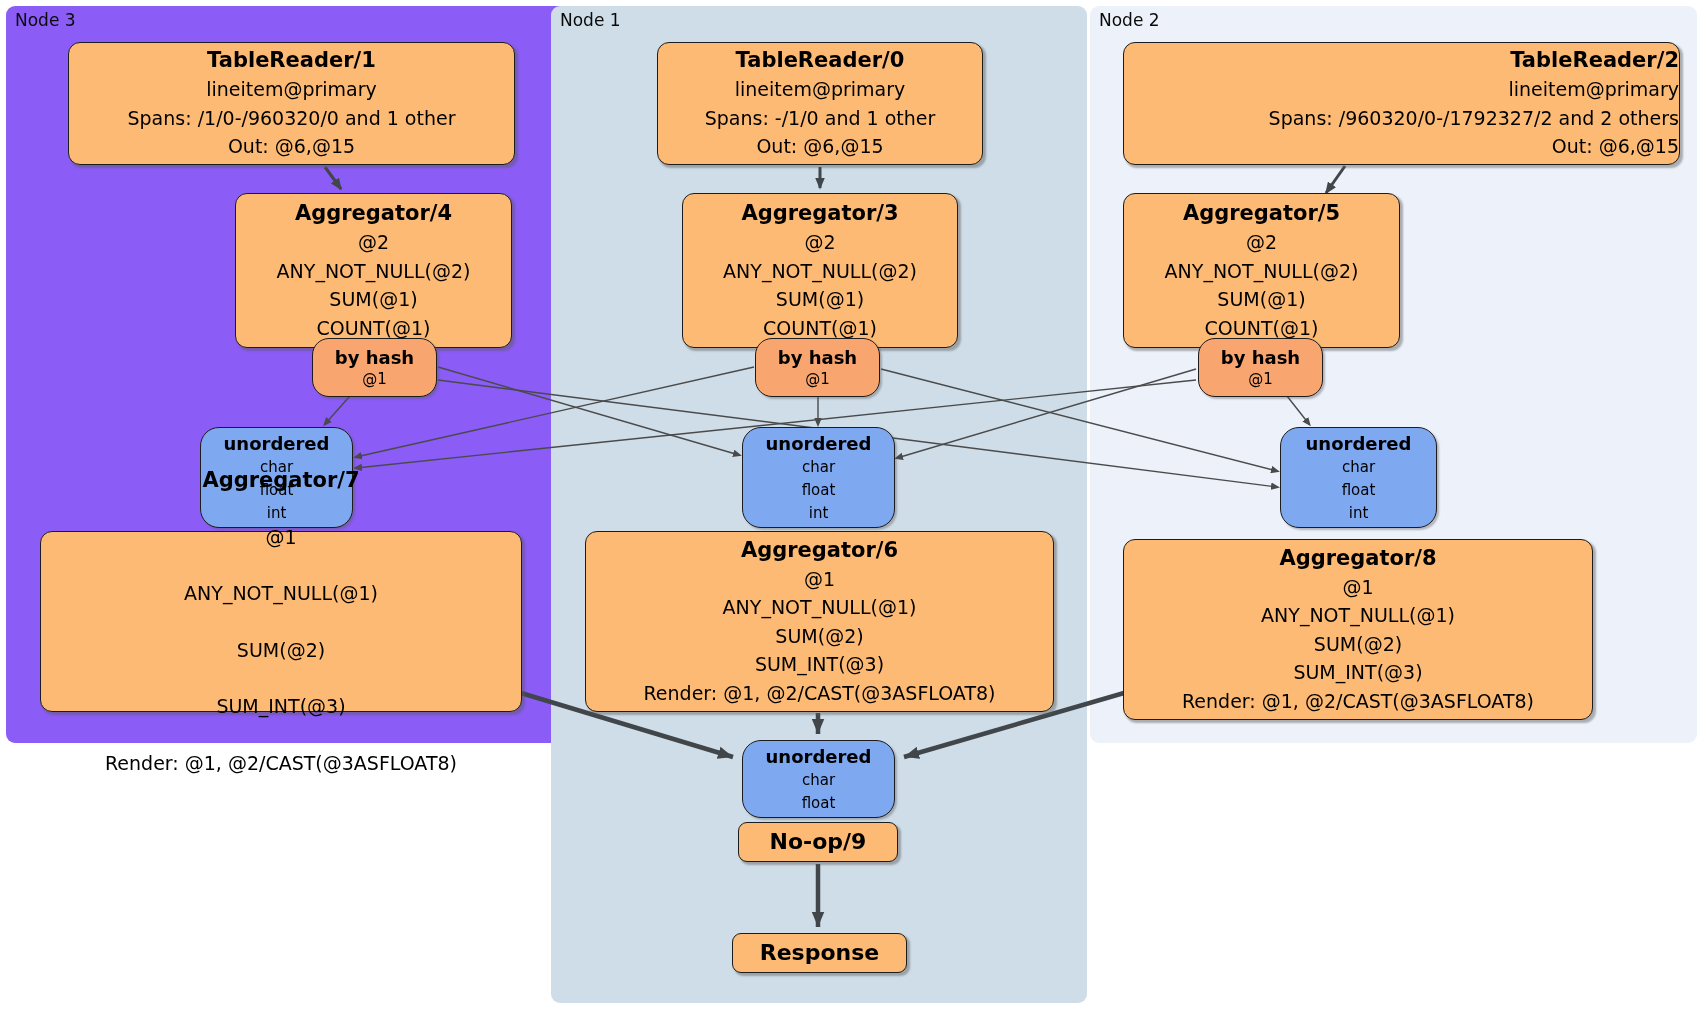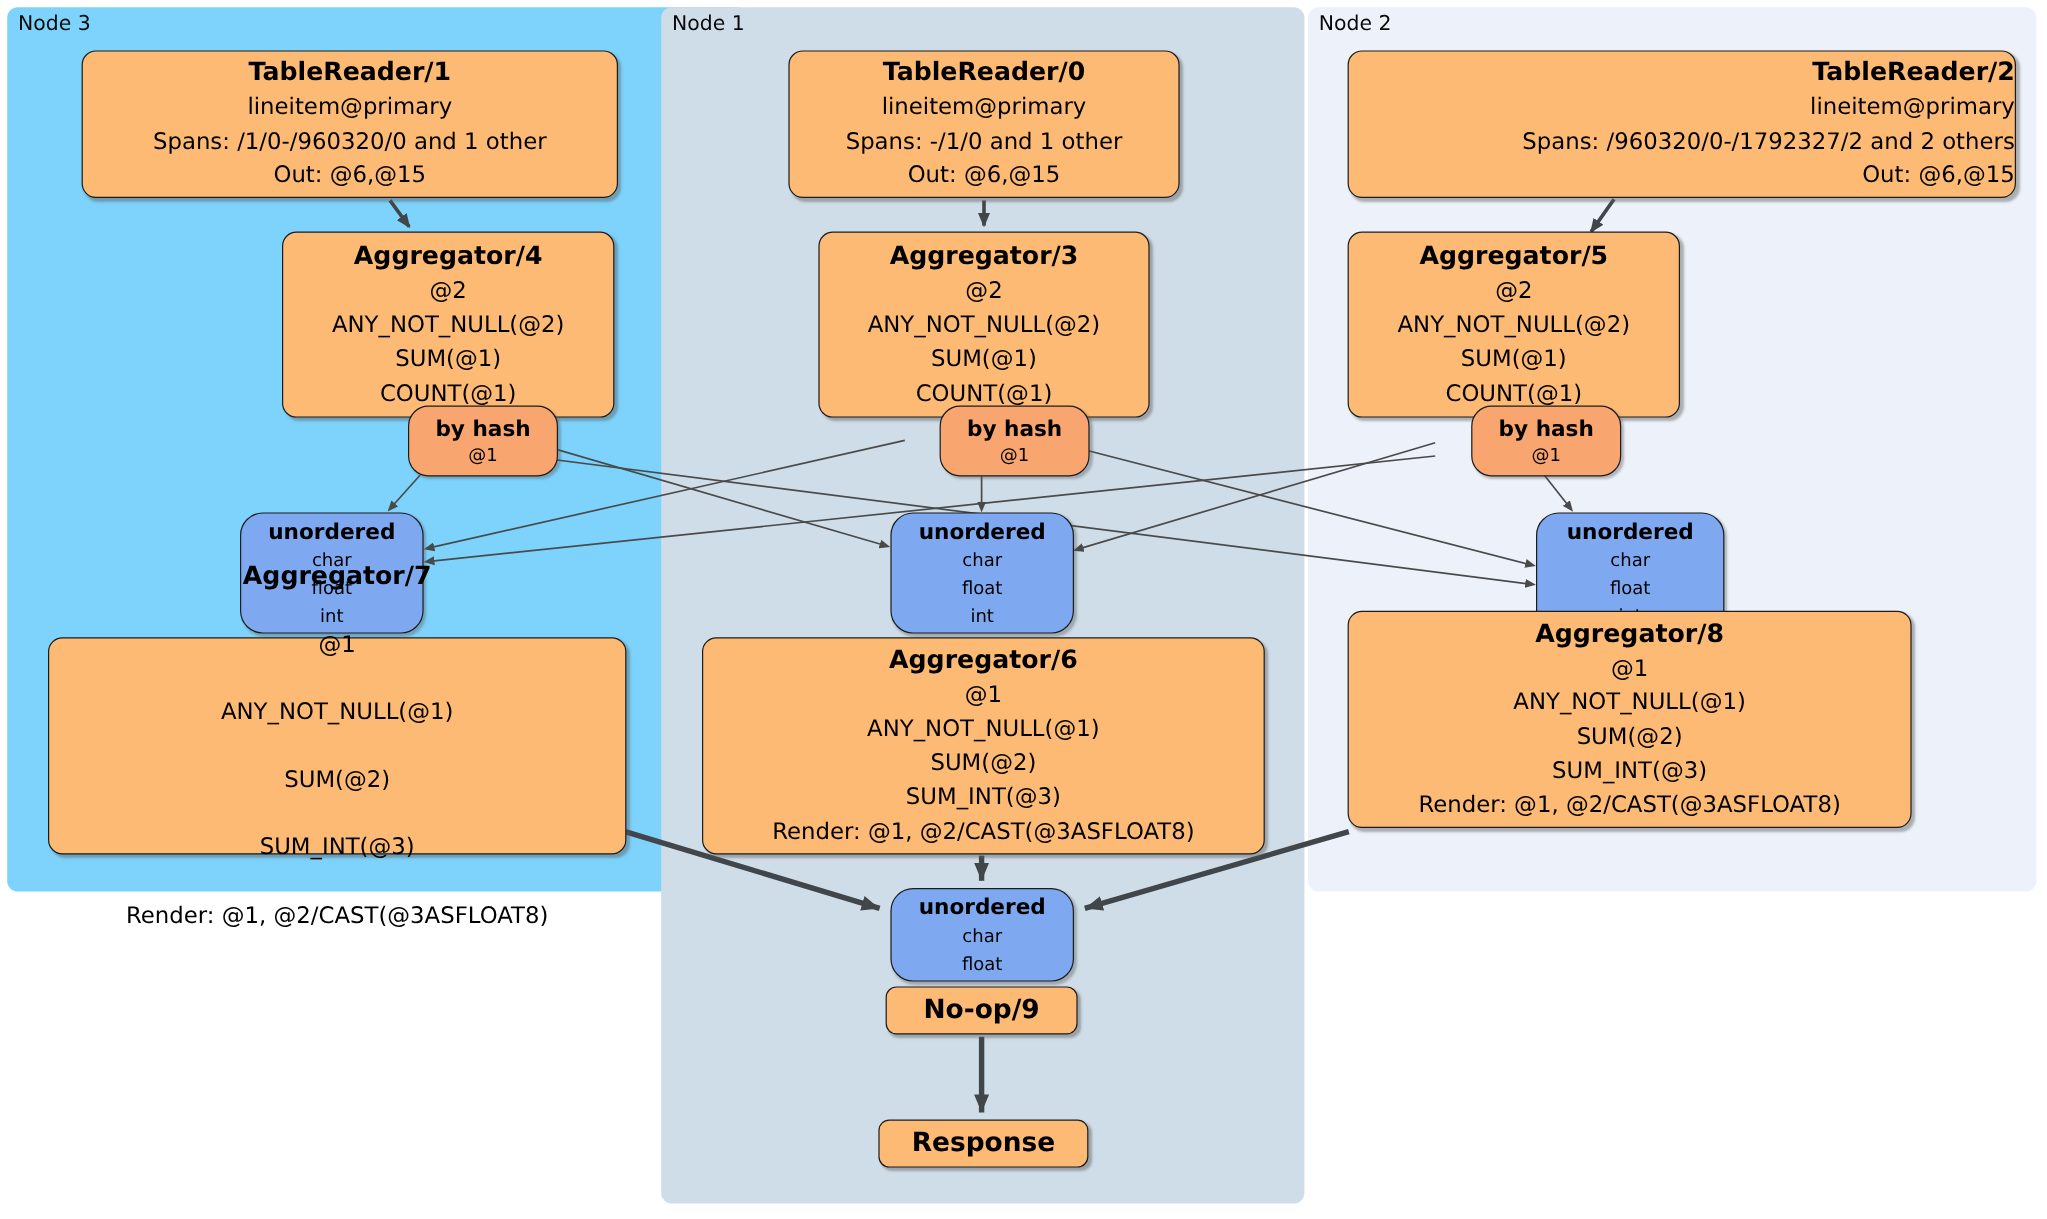--- a/index.html
+++ b/index.html
@@ -16,41 +16,41 @@
     background:#fdba74;border:1.6px solid #1c1c1c;border-radius:12px;
     box-shadow:2.5px 2.5px 2px rgba(90,90,90,0.45);
     text-align:center;white-space:nowrap;box-sizing:border-box;
   }
   .box .title{font-weight:bold;font-size:21px;line-height:29px;}
   .box .ln{font-size:19px;line-height:28.5px;}
   .router{
     position:absolute;display:flex;flex-direction:column;align-items:center;justify-content:center;
     background:#f8a56f;border:1.6px solid #1c1c1c;border-radius:17px;
     box-shadow:2px 2px 2px rgba(90,90,90,0.4);
-    text-align:center;white-space:nowrap;box-sizing:border-box;margin-left:28px;
+    text-align:center;white-space:nowrap;box-sizing:border-box;
   }
   .router .title{font-weight:bold;font-size:18px;line-height:24px;}
   .router .key{font-size:15px;line-height:19px;}
   .sync{
     position:absolute;display:flex;flex-direction:column;align-items:center;justify-content:center;
     background:#7ea8f0;border:1.6px solid #1c1c1c;border-radius:19px;
     box-shadow:2px 2px 2px rgba(90,90,90,0.4);
     text-align:center;white-space:nowrap;box-sizing:border-box;
   }
   .sync .title{font-weight:bold;font-size:18px;line-height:25px;}
   .sync .ln{font-size:15px;line-height:23px;}
   .small-box .title{font-size:22px;line-height:26px;}
   .small-box{border-radius:9px;}
 </style>
 </head>
 <body>
 
 <div class="canvas">
 
-  <div class="region" style="left:6px;top:6px;width:616px;height:737px;background:#7dd3fc;">
+  <div class="region" style="left:6px;top:6px;width:616px;height:737px;background:#8b5cf6;">
     <span class="region-label">Node 3</span>
   </div>
   <div class="region" style="left:551px;top:6px;width:536px;height:997px;background:#cfdde8;">
     <span class="region-label">Node 1</span>
   </div>
   <div class="region" style="left:1090px;top:6px;width:607px;height:737px;background:#ecf1fa;">
     <span class="region-label">Node 2</span>
   </div>
 
   <svg class="edges" viewBox="0 0 1706 1016">
@@ -178,21 +178,21 @@
   <div class="router" style="left:1198px;top:338px;width:125px;height:59px;">
     <div class="title">by hash</div>
     <div class="key">@1</div>
   </div>
   <div class="sync" style="left:1280px;top:427px;width:157px;height:101px;">
     <div class="title">unordered</div>
     <div class="ln">char</div>
     <div class="ln">float</div>
     <div class="ln">int</div>
   </div>
-  <div class="box" style="left:1123px;top:509px;width:470px;height:181px;">
+  <div class="box" style="left:1123px;top:539px;width:470px;height:181px;">
     <div class="title">Aggregator/8</div>
     <div class="ln">@1</div>
     <div class="ln">ANY_NOT_NULL(@1)</div>
     <div class="ln">SUM(@2)</div>
     <div class="ln">SUM_INT(@3)</div>
     <div class="ln">Render: @1, @2/CAST(@3ASFLOAT8)</div>
   </div>
 
 </div>
 

